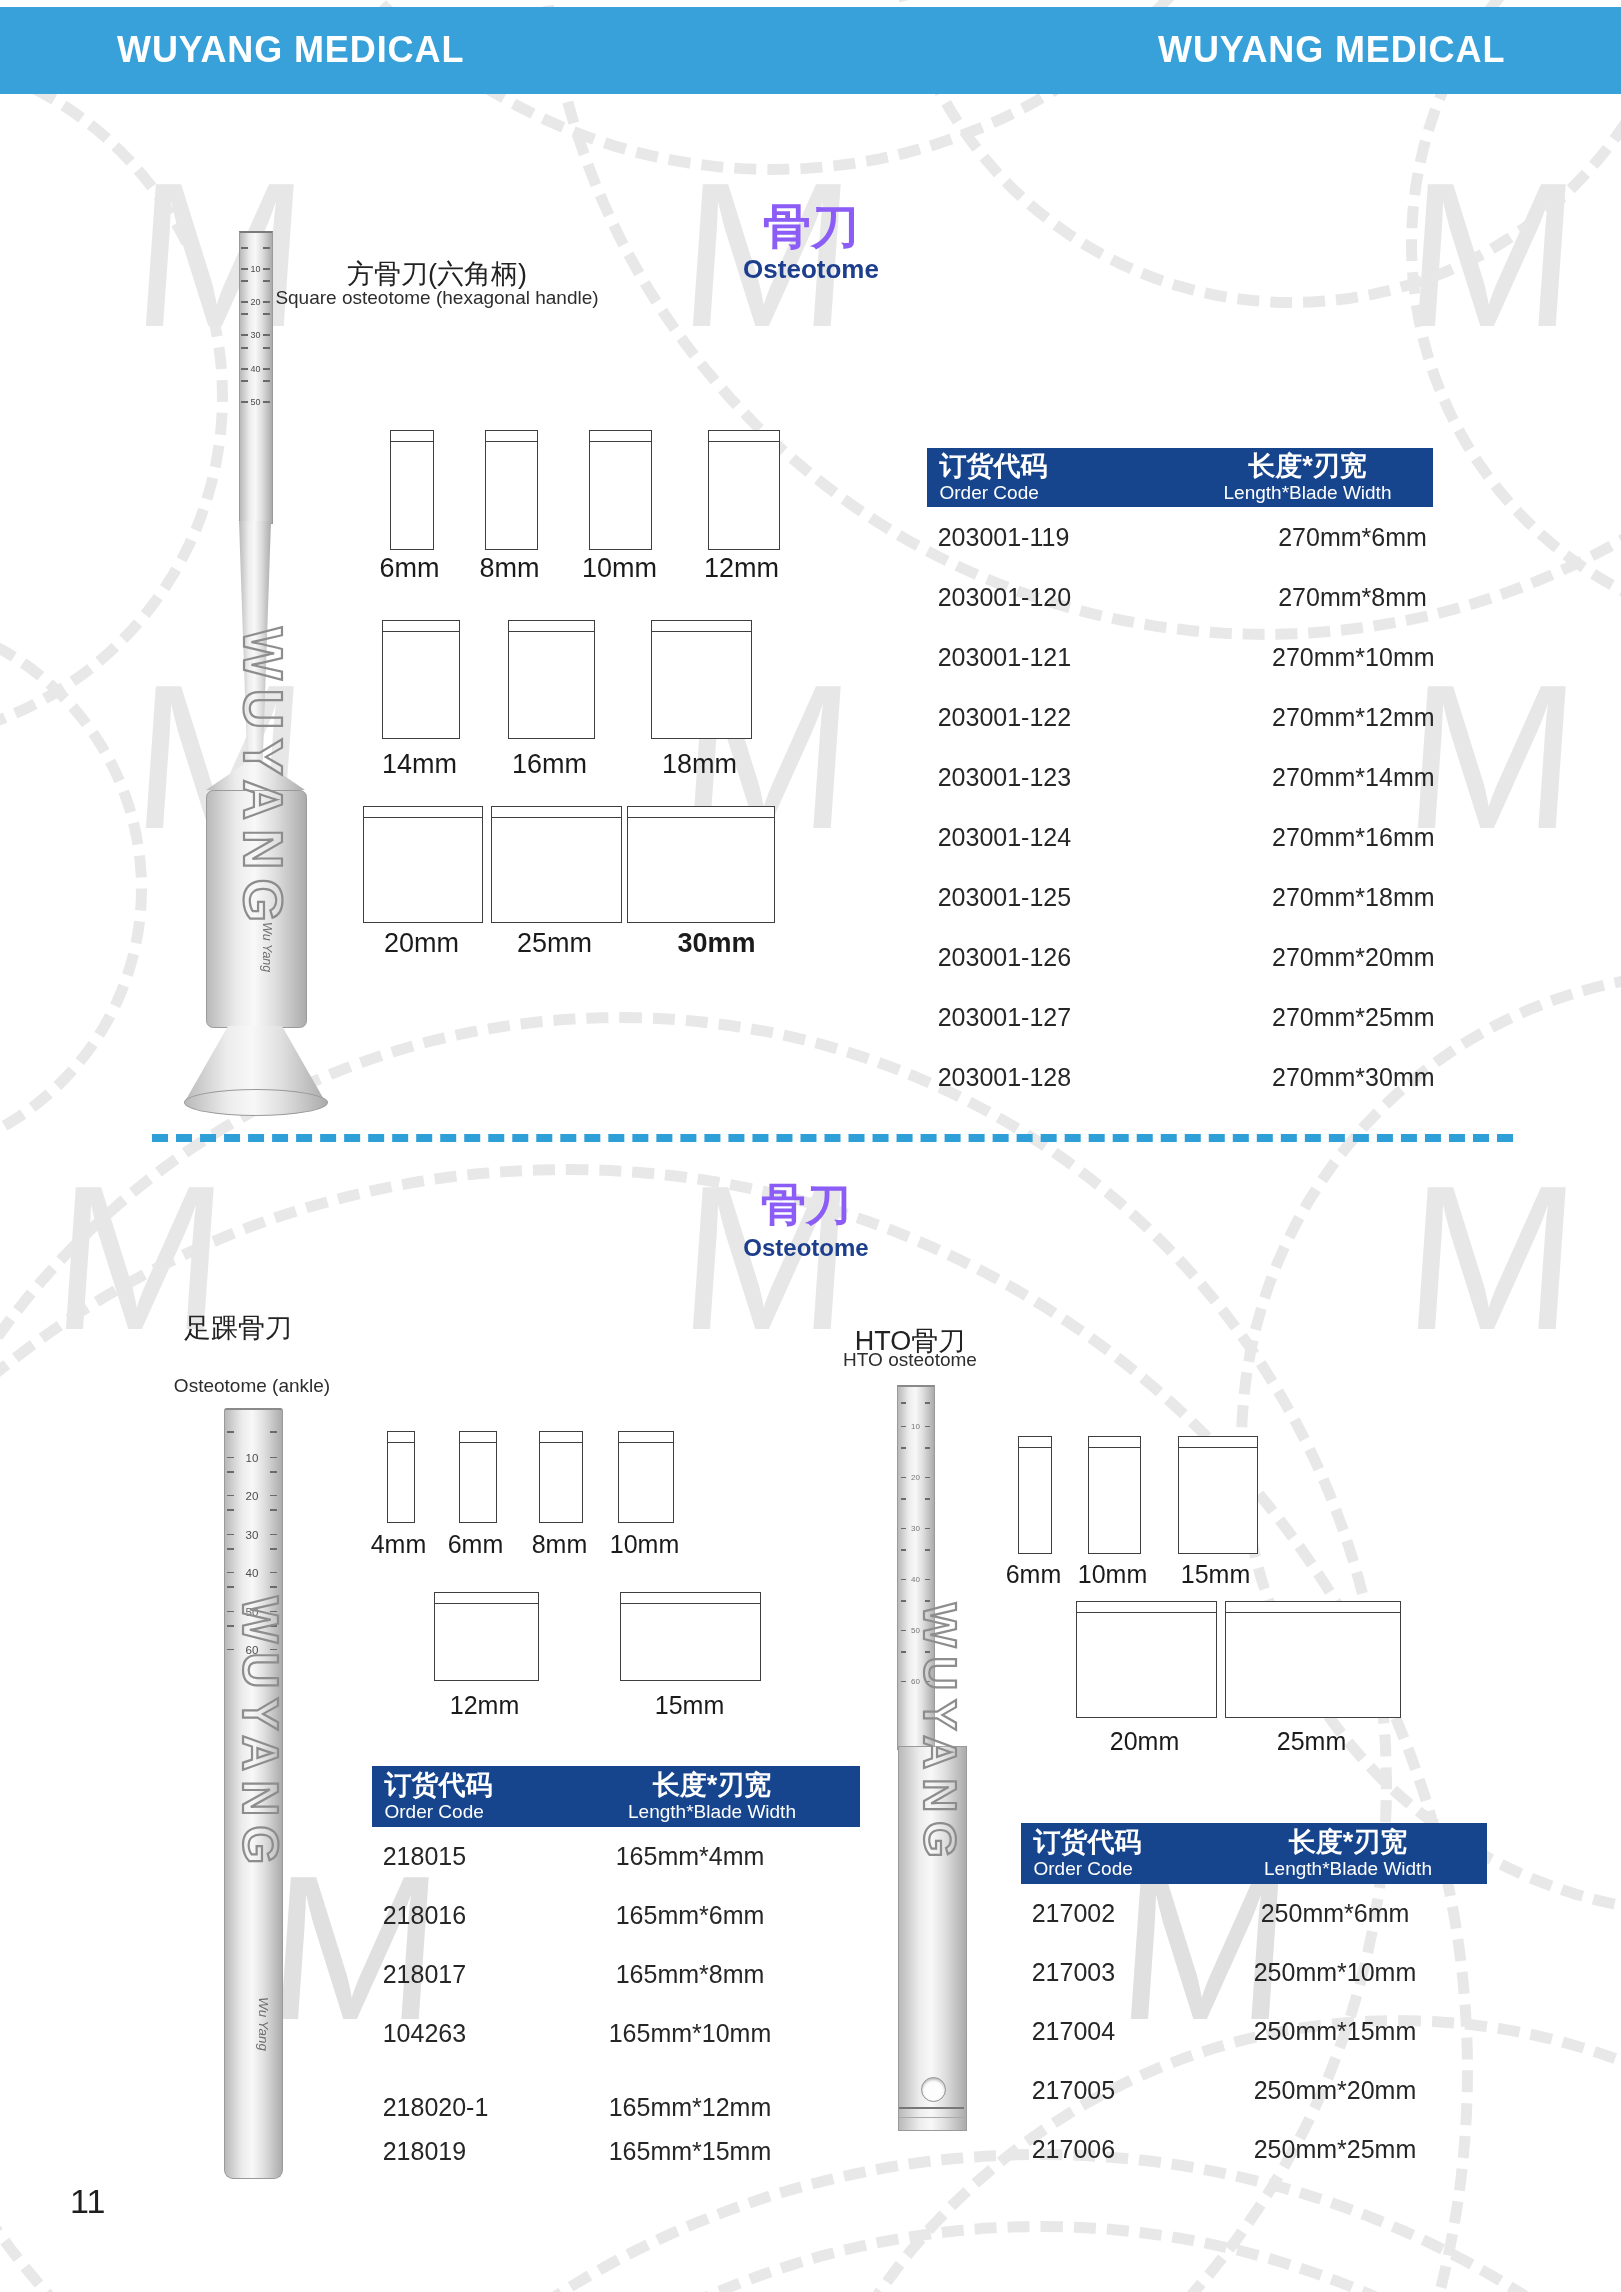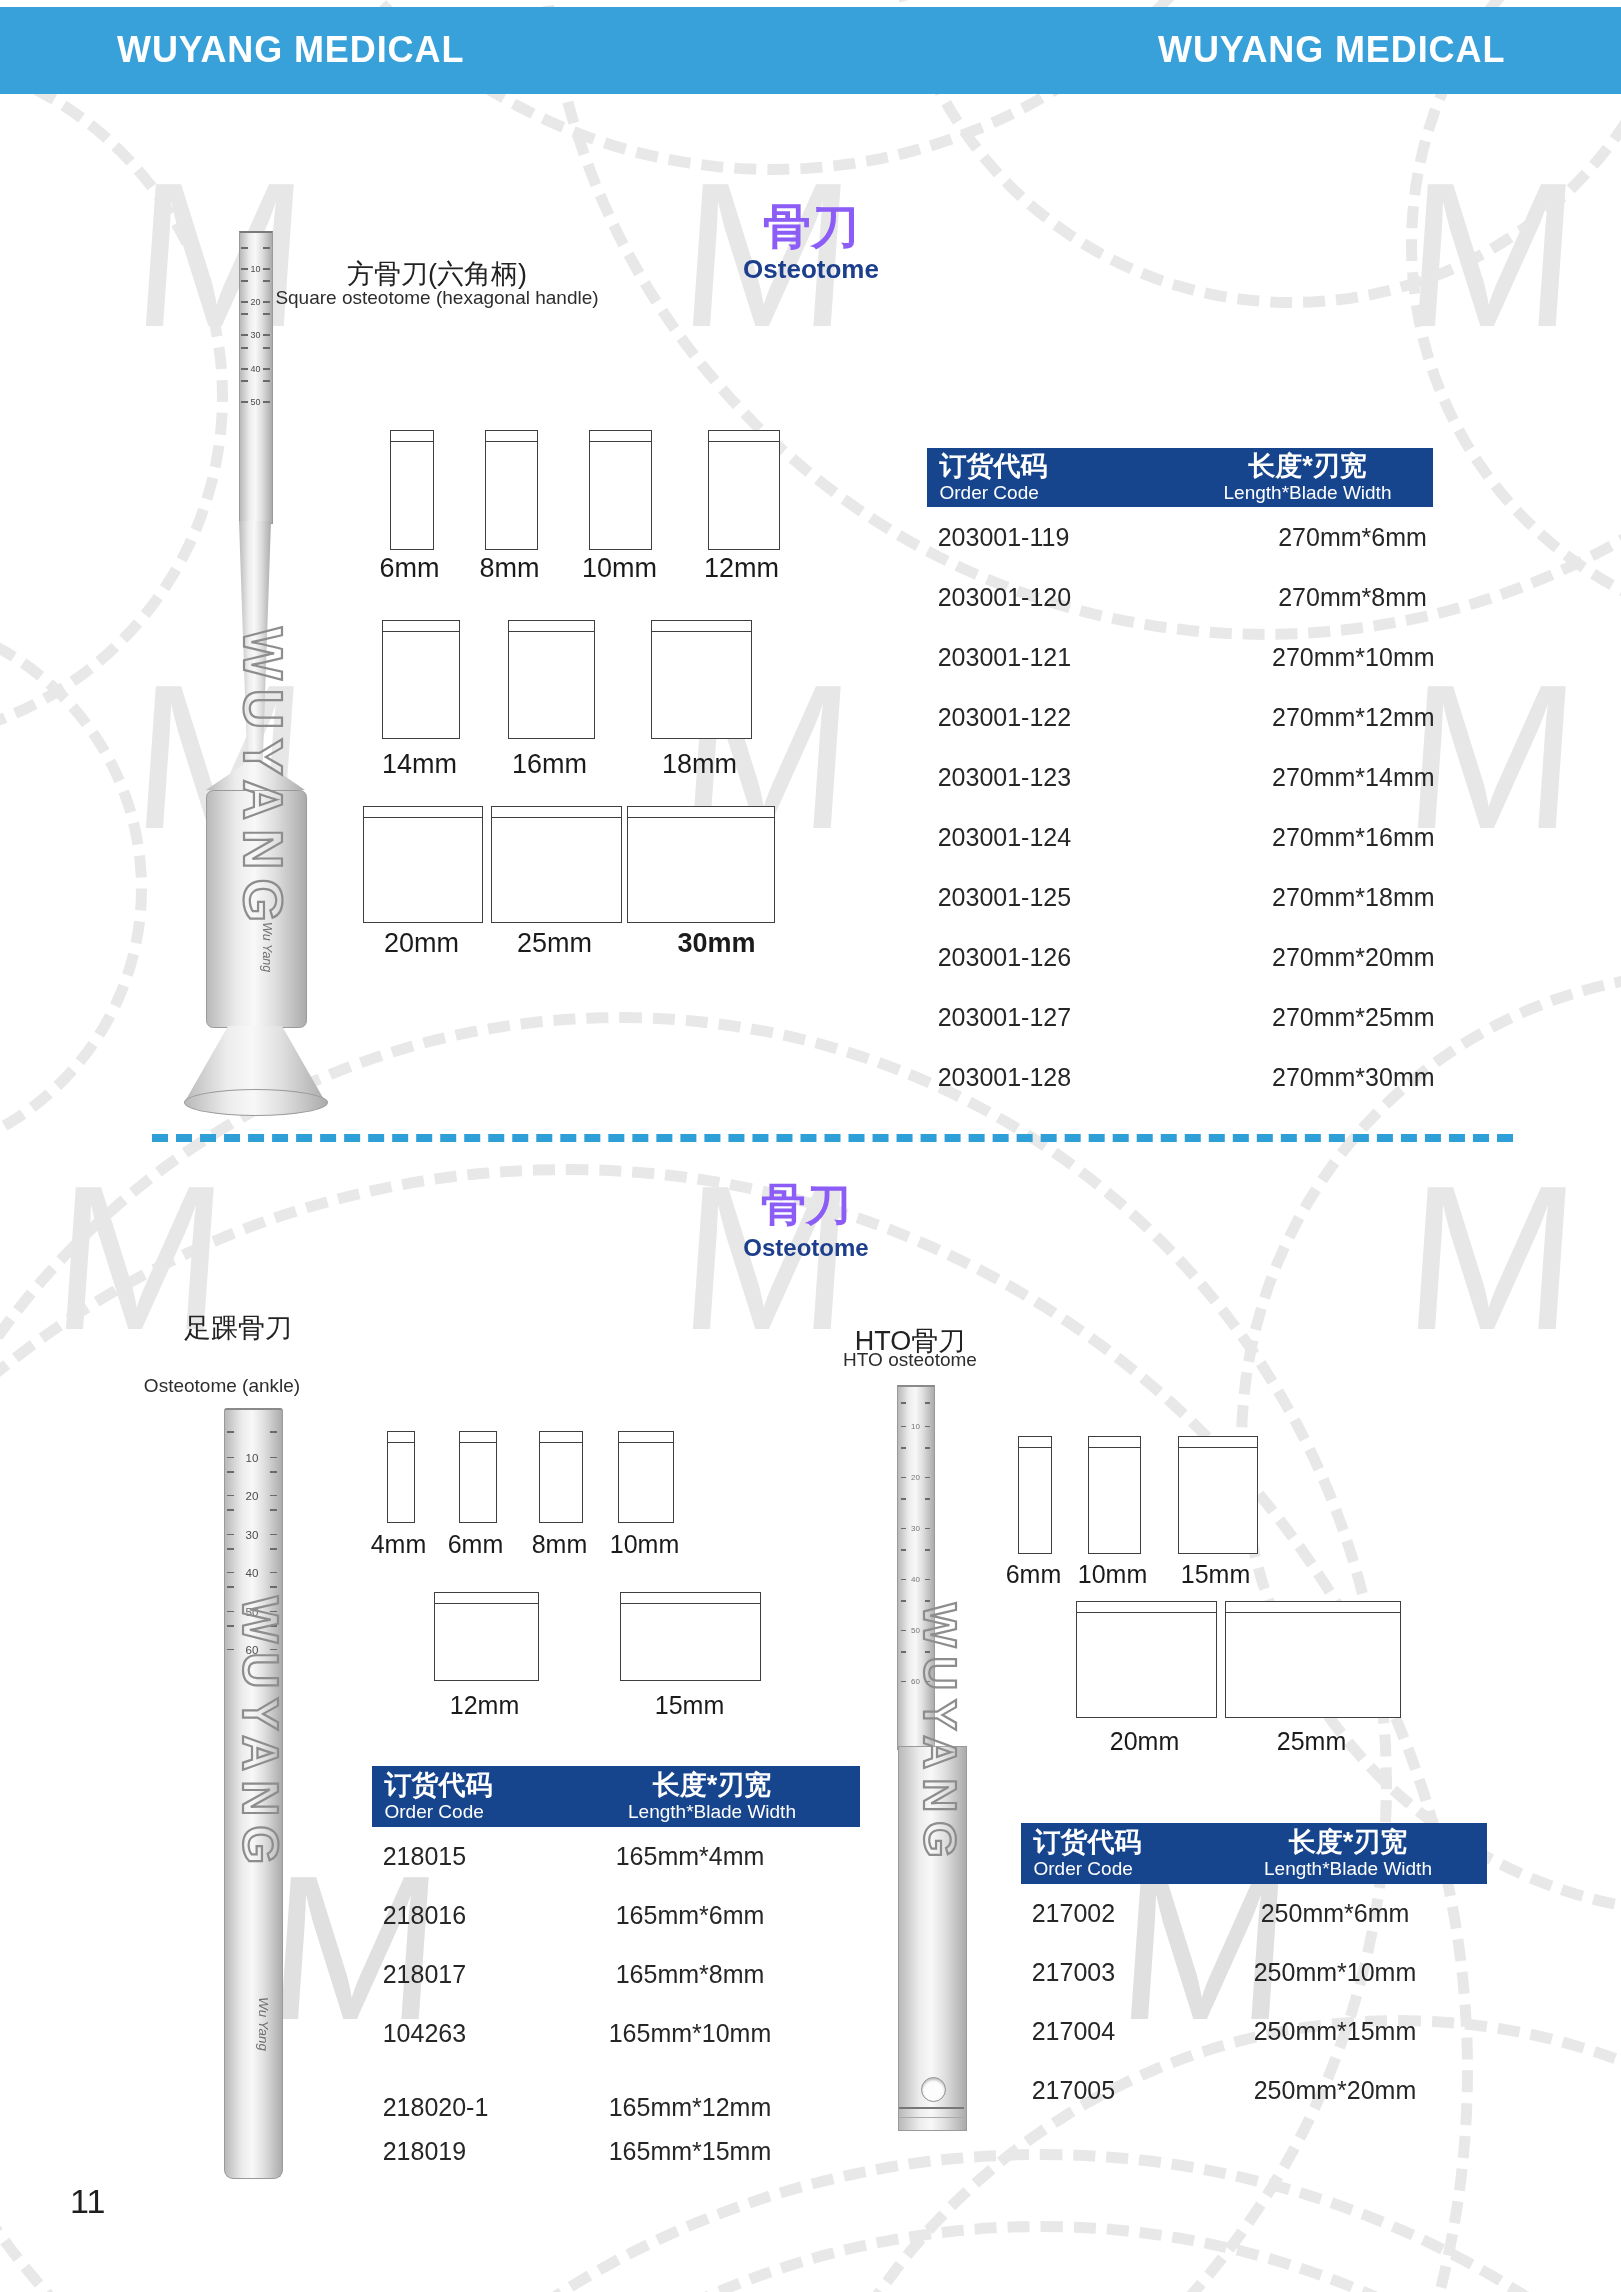--- a/index.html
+++ b/index.html
@@ -219,21 +219,21 @@
       <div class="cell-size" style="width:161px;">270mm*30mm</div>
       </div>
   </div>
 
   <div class="divider"></div>
 
   <div class="ttl-zh" style="left:806px;top:1175px;font-size:45px;">骨刀</div>
   <div class="ttl-en" style="left:806px;top:1234px;font-size:24px;">Osteotome</div>
 
   <div class="lbl-zh" style="left:238px;top:1310px;">足踝骨刀</div>
-  <div class="lbl-en" style="left:222px;top:1375px;">Osteotome (ankle)</div>
+  <div class="lbl-en" style="left:252px;top:1375px;">Osteotome (ankle)</div>
 
   <div class="abs" style="left:0;top:0;z-index:1;">
     <div class="abs metal" style="left:224px;top:1408px;width:57px;height:768px;border-radius:2.7px 2.7px 9px 9px;border-top:2.7px solid #8a8a8a;"></div>
     <div class="rtick" style="left:227px;width:50px;top:1431px;">
         <i></i>
         <i></i>
       </div>
     <div class="rtick" style="left:227px;width:50px;top:1451px;">
         <i></i>
         <b style="font-size:11.6px;">10</b>
@@ -436,17 +436,21 @@
       <div class="cell-size" style="width:304px;">250mm*10mm</div>
       </div>
     <div class="cat-row" style="height:59px;">
       <div class="cell-code">217004</div>
       <div class="cell-size" style="width:304px;">250mm*15mm</div>
       </div>
     <div class="cat-row" style="height:59px;">
       <div class="cell-code">217005</div>
       <div class="cell-size" style="width:304px;">250mm*20mm</div>
       </div>
+    <div class="cat-row" style="height:59px;">
+      <div class="cell-code">217006</div>
+      <div class="cell-size" style="width:304px;">250mm*25mm</div>
+      </div>
   </div>
 
   <div class="pagenum">11</div>
 </div>
 
 
 </body></html>

